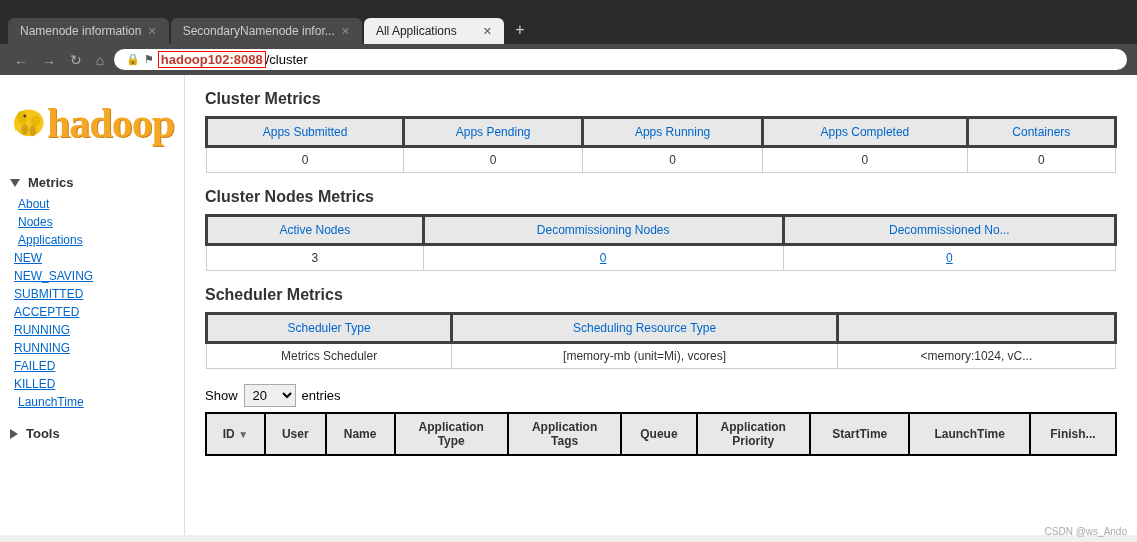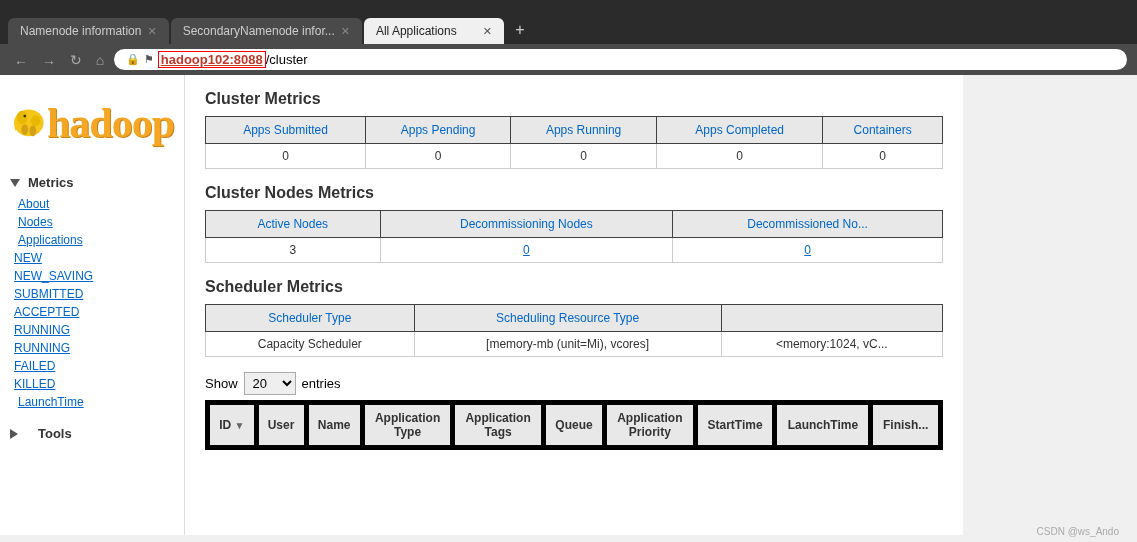--- a/index.html
+++ b/index.html
@@ -24,73 +24,73 @@
     .address-bar { display: flex; align-items: center; gap: 6px;
       background: #4a4a4a; padding: 5px 10px; }
     .nav-btn { color: #aaa; font-size: 14px; cursor: pointer; padding: 2px 4px; background: none; border: none; }
     .address-input-wrap {
       display: flex; align-items: center; flex: 1;
       background: white; border-radius: 20px; padding: 3px 12px; gap: 4px;
     }
     .address-icon { font-size: 11px; color: #555; }
 
     
-    .page { display: flex; width: 963px; background: #d946ef; min-height: 460px; }
+    .page { display: flex; width: 1137px; background: #d946ef; min-height: 460px; }
 
     
     .sidebar { width: 185px; min-width: 185px; background: white; padding: 10px 0; border-right: 1px solid #ddd; }
 
     .sidebar-section { margin-bottom: 5px; }
     .sidebar-section-title {
       display: flex; align-items: center; gap: 4px;
       padding: 5px 10px; font-size: 13px; font-weight: bold; cursor: pointer; color: #333;
     }
     .sidebar-link { display: block; padding: 2px 18px; color: #0066cc; font-size: 12px; text-decoration: underline; cursor: pointer; }
     .sidebar-sublink { display: block; padding: 2px 14px; color: #0066cc; font-size: 12px; text-decoration: underline; cursor: pointer; }
 
     .sidebar-tools { margin-top: 10px; }
     .sidebar-tools-title {
-      display: flex; align-items: center; gap: 16px;
+      display: flex; align-items: center; gap: 4px;
       padding: 5px 10px; font-size: 13px; font-weight: bold; cursor: pointer; color: #333;
     }
 
     
     .main-content { flex: 1; padding: 15px 20px; overflow-x: auto; background: white; }
 
     .section-title { font-size: 16px; font-weight: bold; color: #333; margin-bottom: 8px; }
 
     
     .metrics-table { width: 100%; border-collapse: collapse; margin-bottom: 15px; font-size: 12px; }
     .metrics-table th {
-      background: #e8e8e8; border: 1px solid #404040; padding: 6px 10px;
+      background: #e8e8e8; border: 3px solid #404040; padding: 6px 10px;
       text-align: center; font-weight: normal; color: #0066cc;
     }
     .metrics-table td {
       border: 1px solid #ccc; padding: 5px 10px;
       text-align: center; color: #333;
     }
 
     
     .show-entries { display: flex; align-items: center; gap: 6px; margin: 10px 0 5px 0; font-size: 13px; }
     .show-entries select { padding: 2px 4px; border: 1px solid #aaa; font-size: 13px; }
 
     
     .apps-table { width: 100%; border-collapse: collapse; font-size: 12px; }
     .apps-table th {
-      background: #e8e8e8; border: 5px solid #000000; padding: 6px 8px;
+      background: #e8e8e8; border: 2px solid #000000; padding: 6px 8px;
       text-align: center; font-weight: bold; color: #333; white-space: normal;
     }
     .apps-table th .sort-arrow { font-size: 10px; color: #666; }
 
     
     .hadoop-logo-container { display: flex; align-items: center; gap: 0; margin-bottom: 15px; }
     .hadoop-text { font-size: 42px; font-family: 'Times New Roman', serif; font-weight: bold;
       color: #f5a623; letter-spacing: -1px; text-shadow: 1px 1px 0 #c8841a; }
 
-    .watermark { position: fixed; bottom: 5px; right: 18px; font-size: 10px; color: #aaa; }
+    .watermark { position: fixed; bottom: 5px; right: 10px; font-size: 10px; color: #aaa; }
 
     .triangle-right { display: inline-block; width: 0; height: 0;
       border-top: 5px solid transparent; border-bottom: 5px solid transparent;
       border-left: 8px solid #555; margin-right: 4px; }
     .triangle-down { display: inline-block; width: 0; height: 0;
       border-left: 5px solid transparent; border-right: 5px solid transparent;
       border-top: 8px solid #555; margin-right: 4px; }
   </style>
 </head>
 <body>
@@ -115,21 +115,21 @@
 
   <div class="address-bar">
     <button class="nav-btn">←</button>
     <button class="nav-btn">→</button>
     <button class="nav-btn">↻</button>
     <button class="nav-btn">⌂</button>
     <div class="address-input-wrap">
       <span class="address-icon">🔒</span>
       <span class="address-icon">⚑</span>
       <span>
-        <span style="color:#c0392b; font-weight:bold; text-decoration:underline; border:1px solid red; padding: 0 2px;">hadoop102:8088</span><span>/cluster</span>
+        <span style="color:#c0392b; font-weight:bold; border:1px solid red; padding: 0 2px;">hadoop102:8088</span><span>/cluster</span>
       </span>
     </div>
   </div>
 </div>
 
 <div class="page">
 
   <div class="sidebar">
 
     <div class="hadoop-logo-container" style="padding: 10px 10px 5px 10px;">
@@ -222,21 +222,21 @@
     <table class="metrics-table">
       <thead>
         <tr>
           <th>Scheduler Type</th>
           <th>Scheduling Resource Type</th>
           <th></th>
         </tr>
       </thead>
       <tbody>
         <tr>
-          <td>Capacity Scheduler</td>
+          <td>Metrics Scheduler</td>
           <td>[memory-mb (unit=Mi), vcores]</td>
           <td>&lt;memory:1024, vC...</td>
         </tr>
       </tbody>
     </table>
 
     <div class="show-entries">
       <span>Show</span>
       <select>
         <option>10</option>

